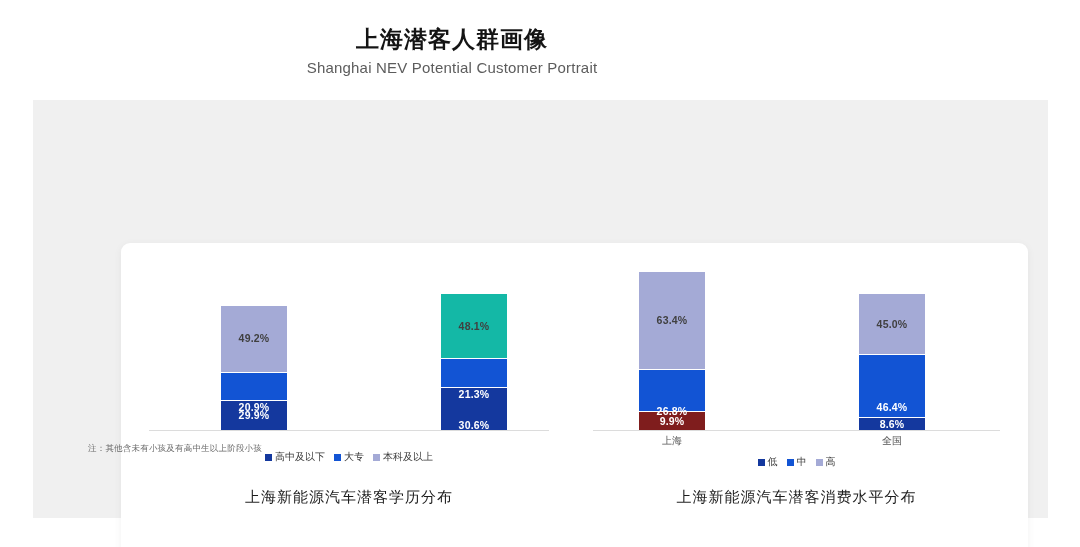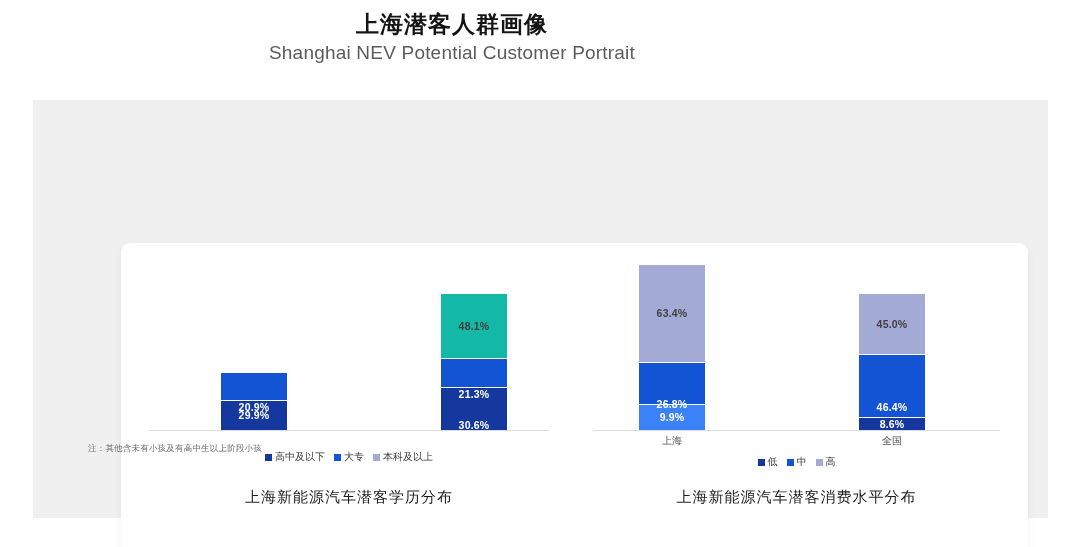--- a/index.html
+++ b/index.html
@@ -5,27 +5,27 @@
   * { box-sizing: border-box; margin: 0; padding: 0; }
   html, body {
     width: 1080px; height: 547px;
     background: #ffffff;
     font-family: "Liberation Sans", "DejaVu Sans", sans-serif;
     overflow: hidden;
   }
   .page { position: relative; width: 1080px; height: 547px; background: #fff; }
 
   
-  .header { position: absolute; left: 0; top: 9px; width: 904px; text-align: center; }
+  .header { position: absolute; left: 0; top: 24px; width: 904px; text-align: center; }
   .main-title {
     font-size: 23px; font-weight: bold; color: #141414;
     letter-spacing: 1px; line-height: 30px;
   }
   .sub-title {
-    font-size: 19px; color: #5c5c5c; line-height: 20px;
+    font-size: 15px; color: #5c5c5c; line-height: 20px;
     margin-top: 4px; letter-spacing: .2px;
   }
 
   
   .gray-panel {
     position: absolute; left: 33px; top: 100px;
     width: 1015px; height: 418px;
     background: #f0f0f0;
   }
 
@@ -128,20 +128,23 @@
       <div class="charts-row" id="charts-row">
           <div class="chart-block chart-left">
             <div class="plot">
               <div class="bar-col col-a">
                 <div class="seg dark" style="height: 29px; background: rgb(20, 56, 158);">
                   <span class="seg-label">29.9%</span>
                 </div>
                 <div class="seg mid" style="height: 28.424px; background: rgb(18, 84, 212);">
                   <span class="seg-label">20.9%</span>
                 </div>
+                <div class="seg light" style="height: 66.912px; background: rgb(164, 170, 214);">
+                  <span class="seg-label">49.2%</span>
+                </div>
               </div>
               <div class="bar-col col-b">
                 <div class="seg dark" style="height: 41.616px; background: rgb(20, 56, 158); align-items: flex-end;">
                   <span class="seg-label">30.6%</span>
                 </div>
                 <div class="seg mid" style="height: 28.968px; background: rgb(18, 84, 212);">
                   <span class="seg-label">21.3%</span>
                 </div>
                 <div class="seg light" style="height: 65.416px; background: #14b8a6;">
                   <span class="seg-label">48.1%</span>
@@ -161,21 +164,21 @@
               <div class="legend-item">
                 <span class="legend-swatch" style="background: rgb(164, 170, 214);"></span>
                 <span>本科及以上</span>
               </div>
             </div>
             <div class="caption">上海新能源汽车潜客学历分布</div>
           </div>
           <div class="chart-block chart-right">
             <div class="plot">
               <div class="bar-col col-a">
-                <div class="seg dark" style="height: 25px; background: #3b82f6;">
+                <div class="seg dark" style="height: 18px; background: #7f1d1d;">
                   <span class="seg-label">9.9%</span>
                 </div>
                 <div class="seg mid" style="height: 42px; background: rgb(18, 84, 212);">
                   <span class="seg-label">26.8%</span>
                 </div>
                 <div class="seg light" style="height: 98px; background: rgb(164, 170, 214);">
                   <span class="seg-label">63.4%</span>
                 </div>
               </div>
               <div class="bar-col col-b">

